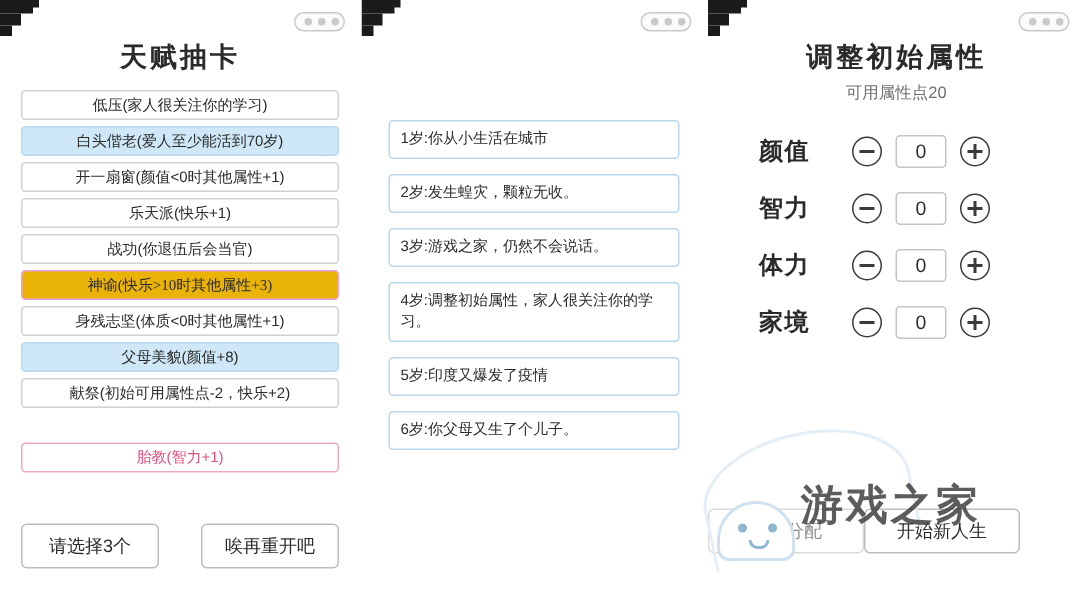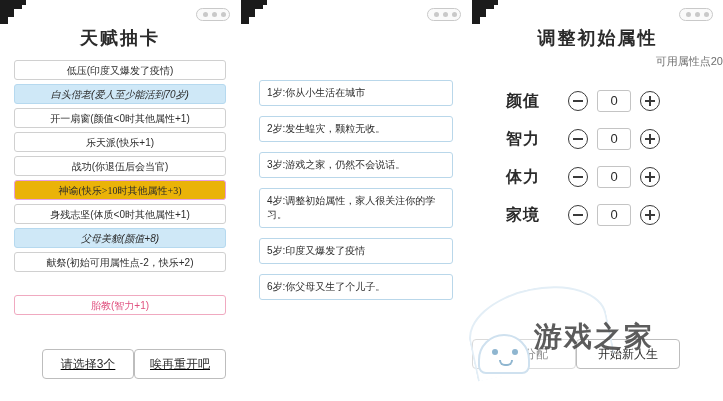--- a/index.html
+++ b/index.html
@@ -67,21 +67,21 @@
 
   .panel-title {
     text-align: center;
     font-size: 18px;
     font-weight: bold;
     color: #2b2b2b;
     letter-spacing: 2px;
     margin-top: -4px;
   }
   .panel-subtitle {
-    text-align: right;
+    text-align: center;
     font-size: 11px;
     color: #6f6f6f;
     margin-top: 4px;
   }
 
   
   .talent-list {
     margin-top: 10px;
     padding: 0 14px;
   }
@@ -91,32 +91,31 @@
     margin-bottom: 4px;
     text-align: center;
     font-size: 10px;
     color: #2b2b2b;
     border: 1px solid #d0d0d0;
     border-radius: 3px;
     background: #ffffff;
     white-space: nowrap;
     overflow: hidden;
   }
-  .talent.blue   { background: #cfe8f7; border-color: #b6d9ef; font-style: italic; }
+  .talent.blue   { background: #cfe8f7; border-color: #b6d9ef; }
   .talent.purple { background: #eab308; border-color: #e79fe2; font-family: Liberation Serif, serif; }
   .talent.pink   { background: #ffffff; border-color: #f0a9c0; color: #e0507f; margin-top: 23px; }
 
   .bottom-btns {
     position: absolute;
     left: 0; bottom: 22px;
     width: 100%;
     display: flex;
-    justify-content: flex-end;
+    justify-content: space-between;
     padding: 0 14px;
-    text-decoration: underline;
   }
   .big-btn {
     width: 92px; height: 30px;
     line-height: 28px;
     text-align: center;
     font-size: 12px;
     color: #2b2b2b;
     border: 1px solid #bdbdbd;
     border-radius: 4px;
     background: #ffffff;
@@ -266,21 +265,21 @@
       <div class="pill">
         <div class="dot d1"></div>
           <div class="dot d2"></div>
           <div class="dot d3"></div>
       </div>
     </div>
 
     <div class="panel-title">天赋抽卡</div>
 
     <div class="talent-list">
-      <div class="talent">低压(印度又爆发了疫情)</div>
+      <div class="talent">低压(家人很关注你的学习)</div>
       <div class="talent blue">白头偕老(爱人至少能活到70岁)</div>
       <div class="talent">开一扇窗(颜值&lt;0时其他属性+1)</div>
       <div class="talent">乐天派(快乐+1)</div>
       <div class="talent">战功(你退伍后会当官)</div>
       <div class="talent purple">神谕(快乐&gt;10时其他属性+3)</div>
       <div class="talent">身残志坚(体质&lt;0时其他属性+1)</div>
       <div class="talent blue">父母美貌(颜值+8)</div>
       <div class="talent">献祭(初始可用属性点-2，快乐+2)</div>
       <div class="talent pink">胎教(智力+1)</div>
     </div>

